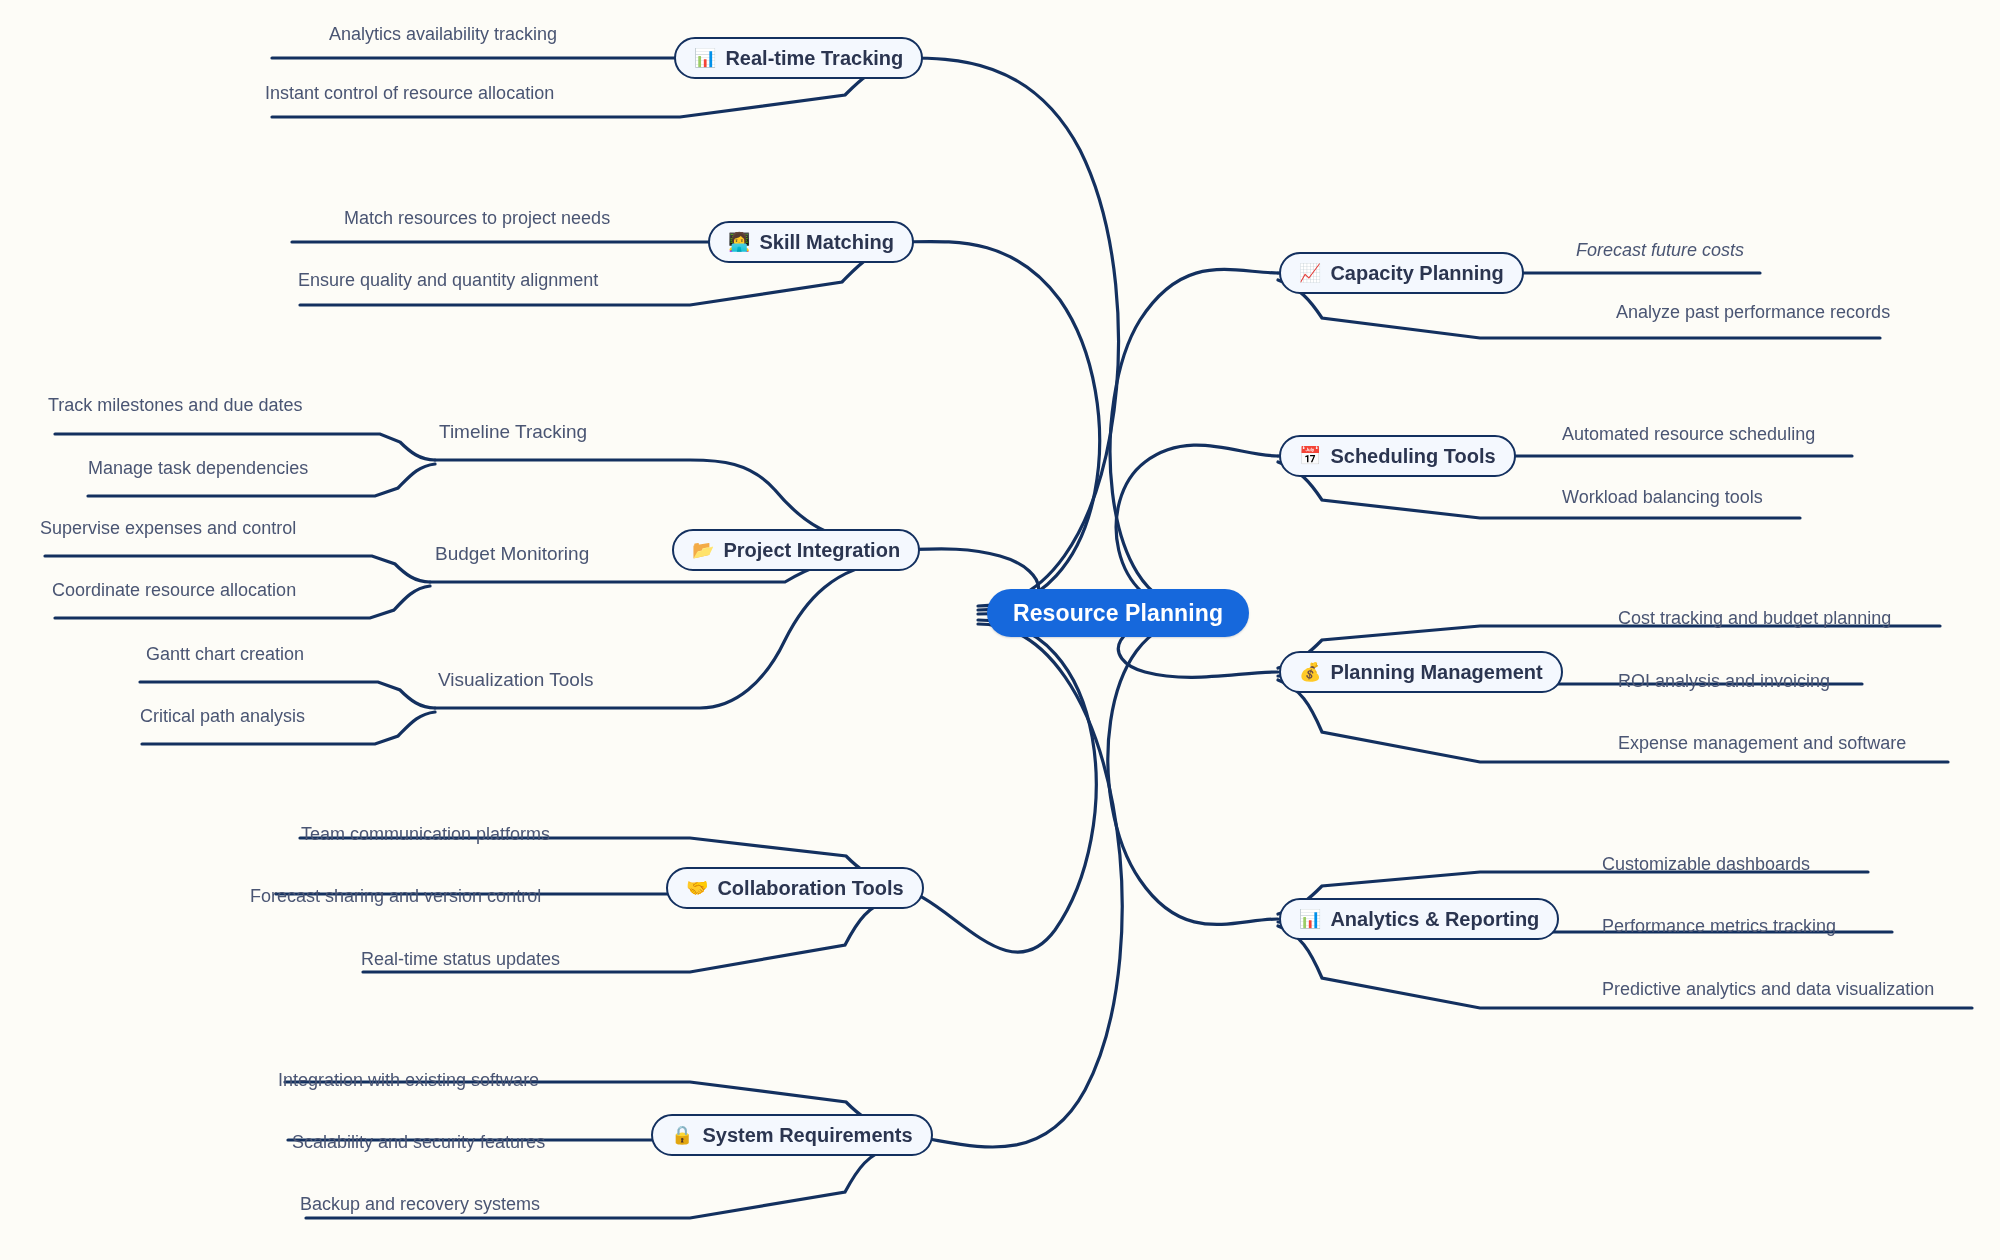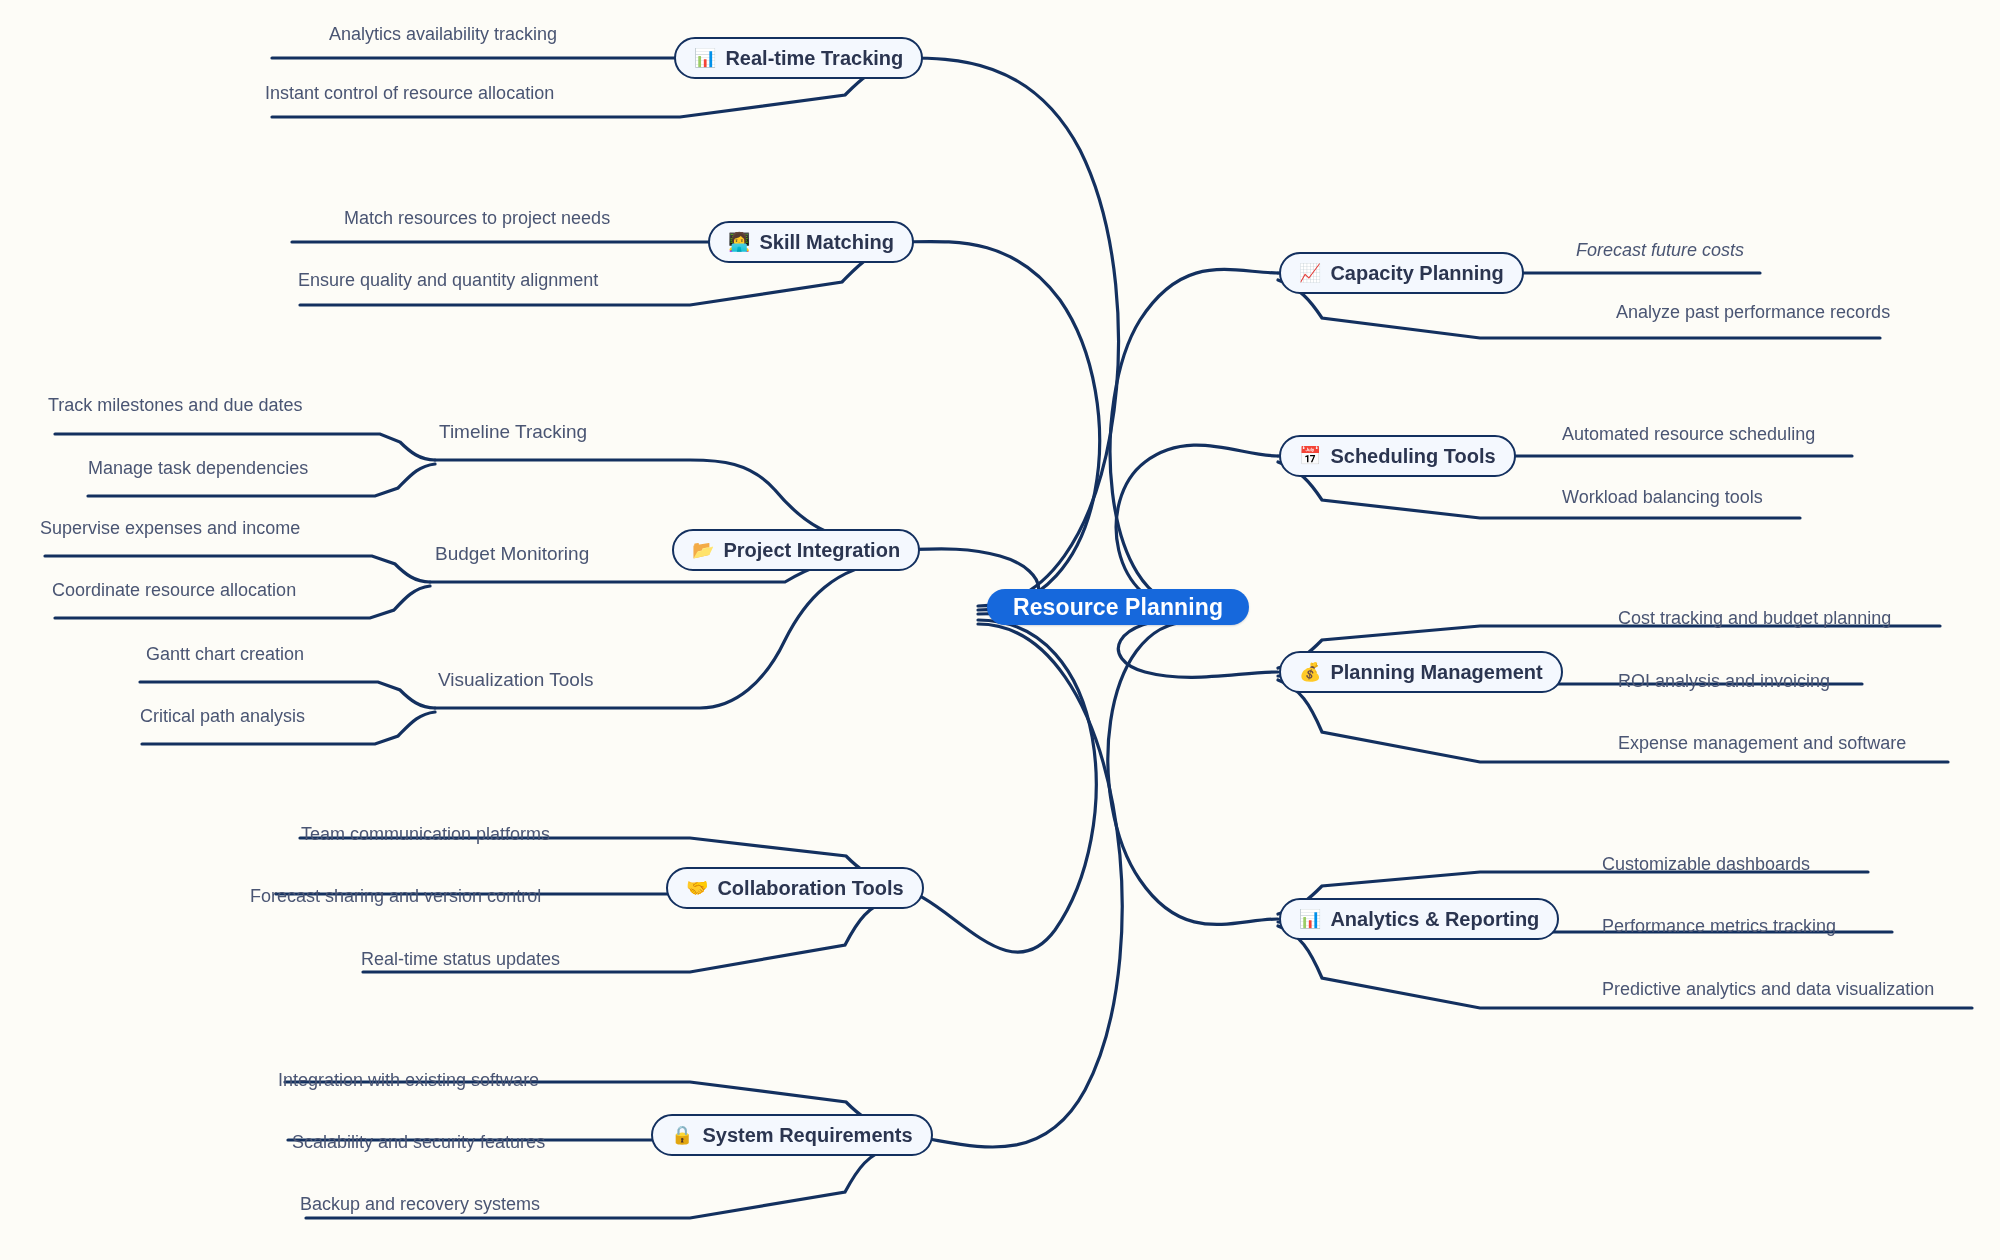--- a/index.html
+++ b/index.html
@@ -27,21 +27,21 @@
     display: flex;
     align-items: center;
     justify-content: center;
     background: #1668DC;
     color: #FFFFFF;
     border-radius: 999px;
     font-size: 23px;
     font-weight: 600;
     letter-spacing: .1px;
     padding: 0 26px;
-    height: 36px;
+    height: 48px;
     white-space: nowrap;
     box-shadow: 0 1px 2px rgba(10,30,70,.18);
     z-index: 5;
   }
   
   .branch-node {
     position: absolute;
     display: flex;
     align-items: center;
     gap: 9px;
@@ -205,21 +205,21 @@
 
   <div class="leaf-node" style="left:329px; top:24px;">Analytics availability tracking</div>
   <div class="leaf-node" style="left:265px; top:83px;">Instant control of resource allocation</div>
 
   <div class="leaf-node" style="left:344px; top:208px;">Match resources to project needs</div>
   <div class="leaf-node" style="left:298px; top:270px;">Ensure quality and quantity alignment</div>
 
   <div class="leaf-node" style="left:48px; top:395px;">Track milestones and due dates</div>
   <div class="leaf-node" style="left:88px; top:458px;">Manage task dependencies</div>
 
-  <div class="leaf-node" style="left:40px; top:518px;">Supervise expenses and income</div>
+  <div class="leaf-node" style="left:40px; top:518px;">Supervise expenses and control</div>
   <div class="leaf-node" style="left:52px; top:580px;">Coordinate resource allocation</div>
 
   <div class="leaf-node" style="left:146px; top:644px;">Gantt chart creation</div>
   <div class="leaf-node" style="left:140px; top:706px;">Critical path analysis</div>
 
   <div class="leaf-node" style="left:301px; top:824px;">Team communication platforms</div>
   <div class="leaf-node" style="left:250px; top:886px;">Forecast sharing and version control</div>
   <div class="leaf-node" style="left:361px; top:949px;">Real-time status updates</div>
 
   <div class="leaf-node" style="left:278px; top:1070px;">Integration with existing software</div>

